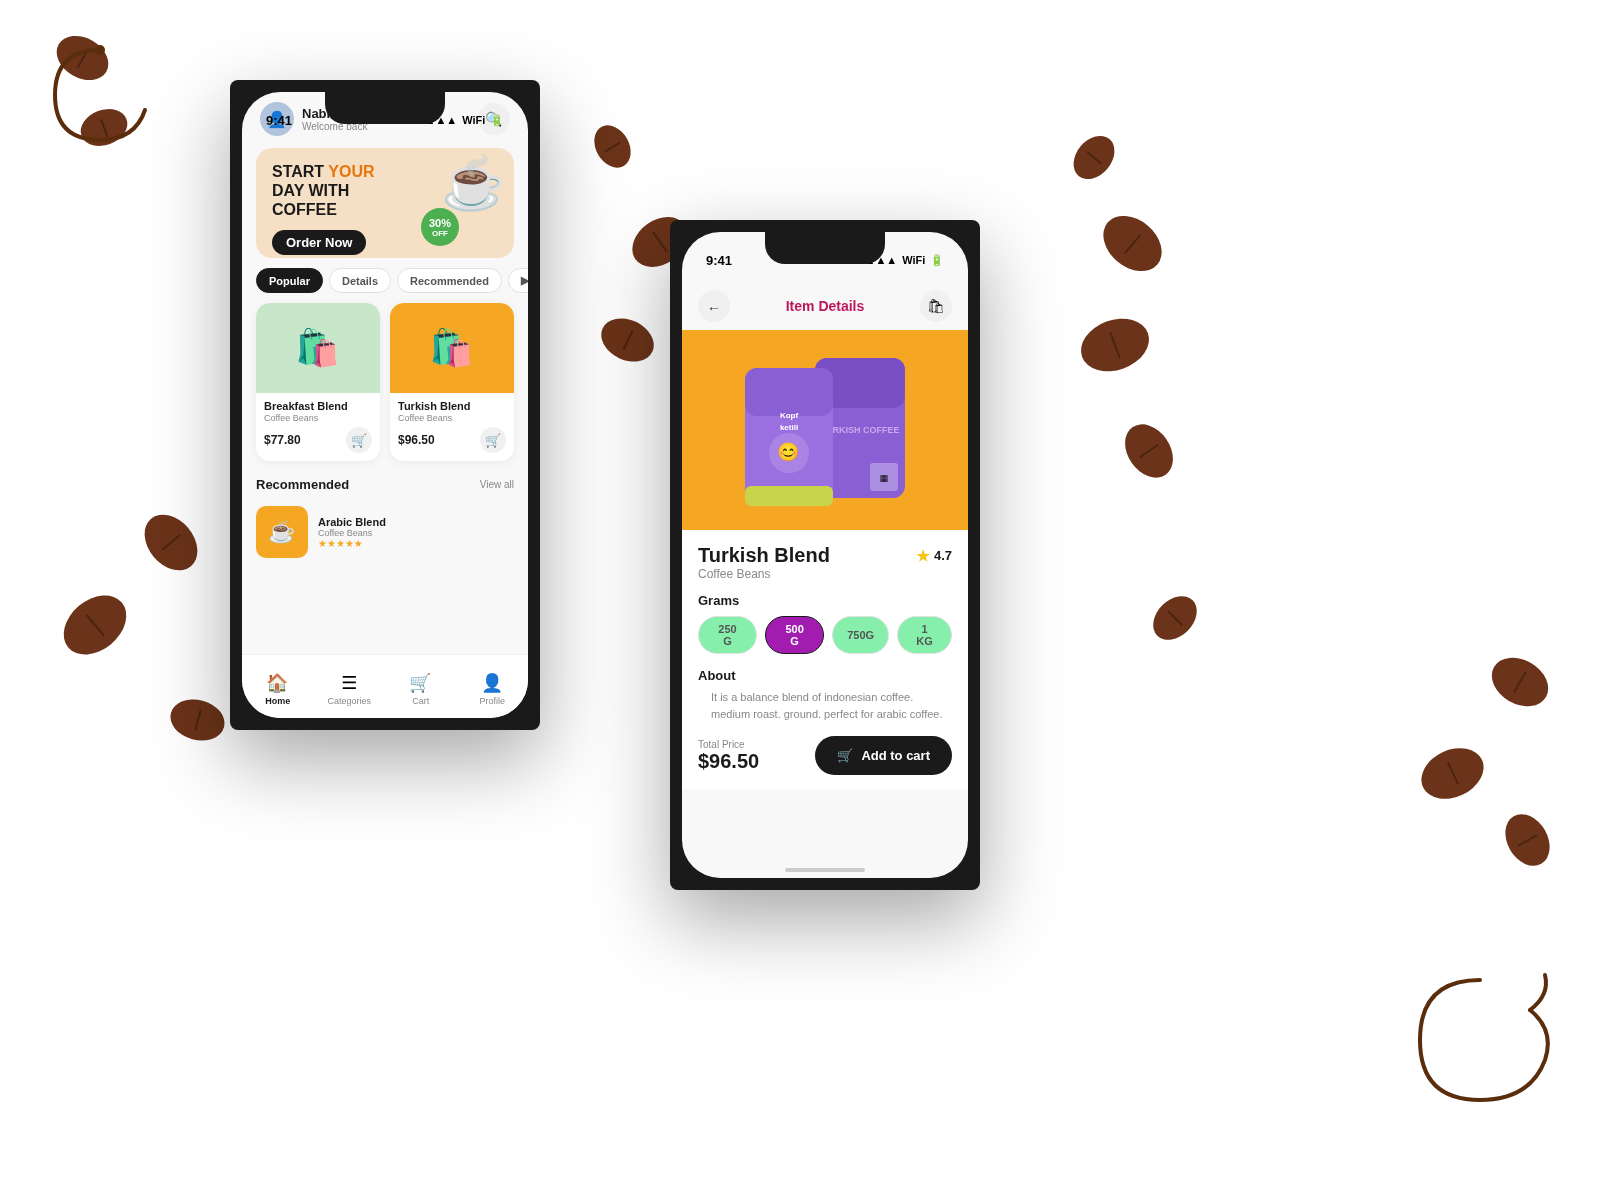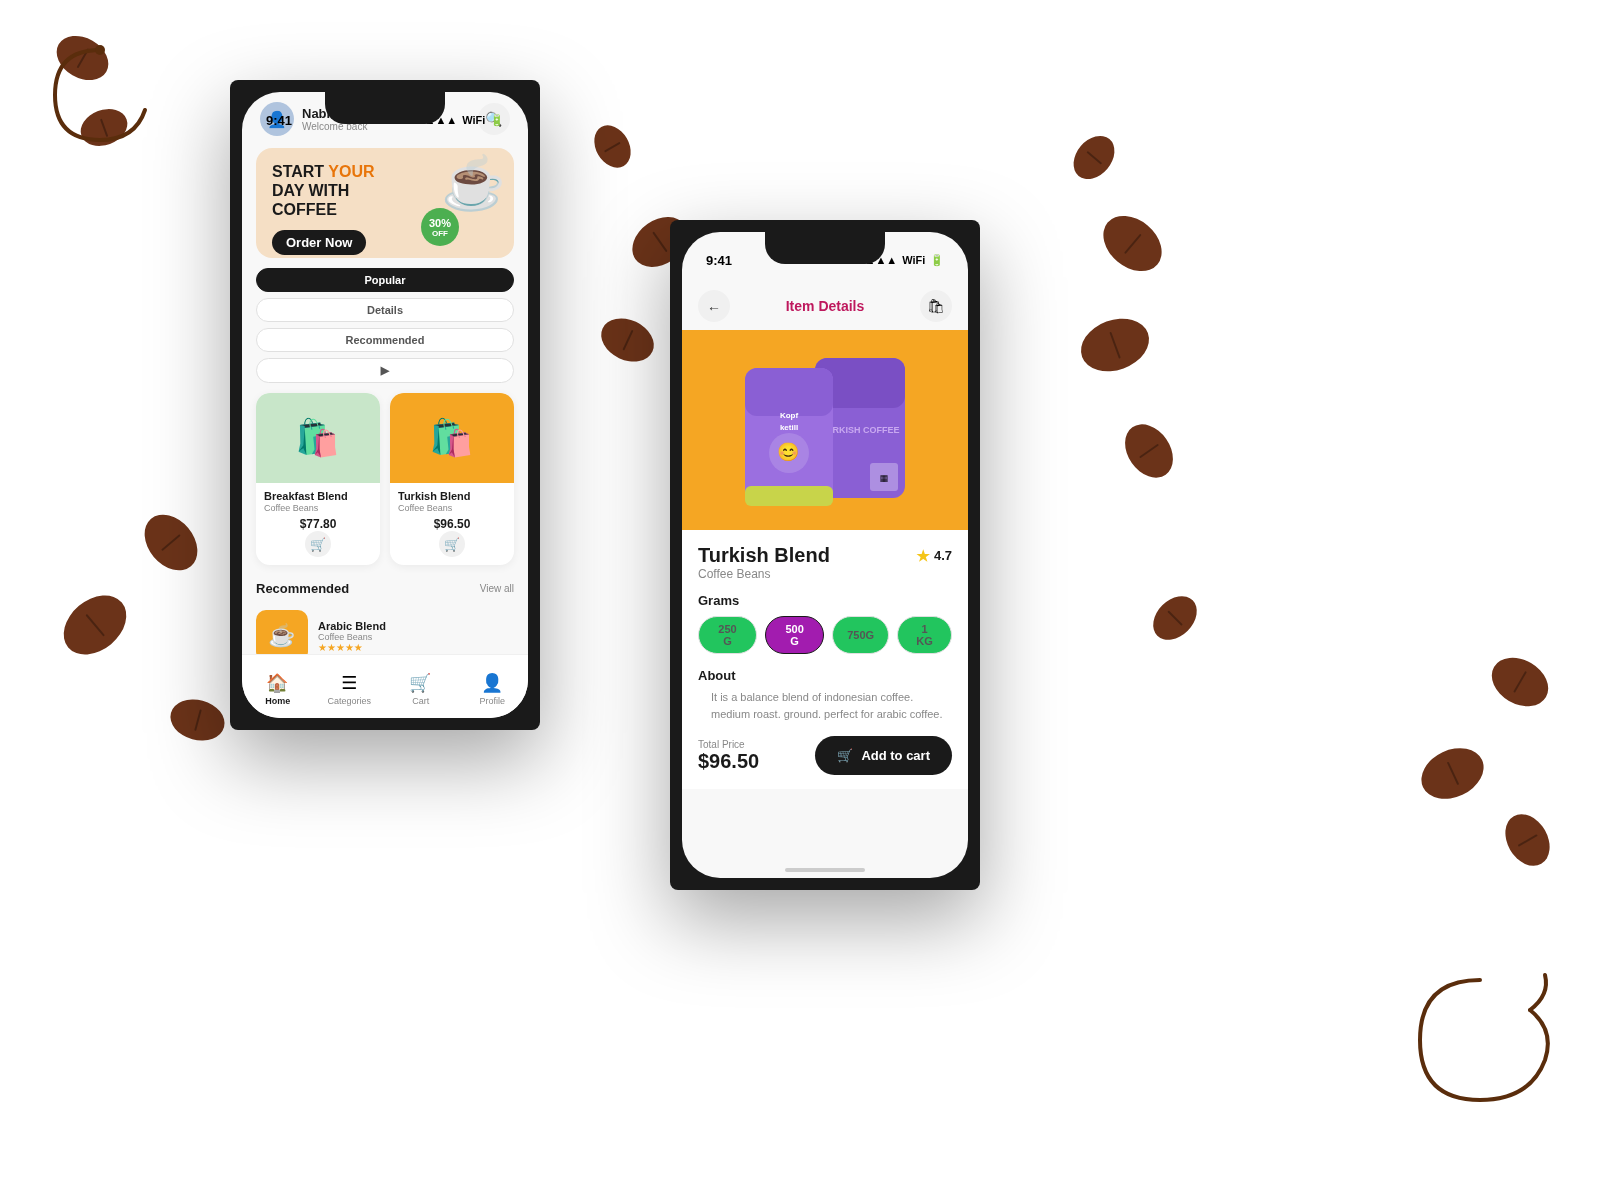--- a/index.html
+++ b/index.html
@@ -150,21 +150,20 @@
       right: 8px;
       top: 5px;
       font-size: 52px;
     }
 
     
     .tabs {
       display: flex;
       gap: 6px;
       padding: 0 14px 10px;
-      flex-direction: column;
     }
     .tab {
       padding: 5px 12px;
       border-radius: 20px;
       font-size: 11px;
       font-weight: 600;
       border: 1px solid #e0e0e0;
       background: #fff;
       color: #555;
     }
@@ -209,21 +208,20 @@
     }
     .product-sub {
       font-size: 9px;
       color: #888;
       margin-bottom: 4px;
     }
     .product-footer {
       display: flex;
       align-items: center;
       justify-content: space-between;
-      flex-direction: column;
     }
     .product-price {
       font-size: 12px;
       font-weight: 700;
       color: #1a1a1a;
     }
     .cart-btn {
       width: 26px; height: 26px;
       border-radius: 50%;
       background: #f0f0f0;
@@ -398,21 +396,21 @@
       display: flex;
       gap: 8px;
       margin-bottom: 14px;
     }
     .gram-opt {
       padding: 6px 14px;
       border-radius: 20px;
       font-size: 11px;
       font-weight: 600;
       border: 1px solid #e0e0e0;
-      background: #22c55e;
+      background: #86efac;
       color: #555;
     }
     .gram-opt.selected {
       background: #a21caf;
       color: #fff;
       border-color: #1a1a1a;
     }
     .about-label {
       font-size: 13px;
       font-weight: 700;

